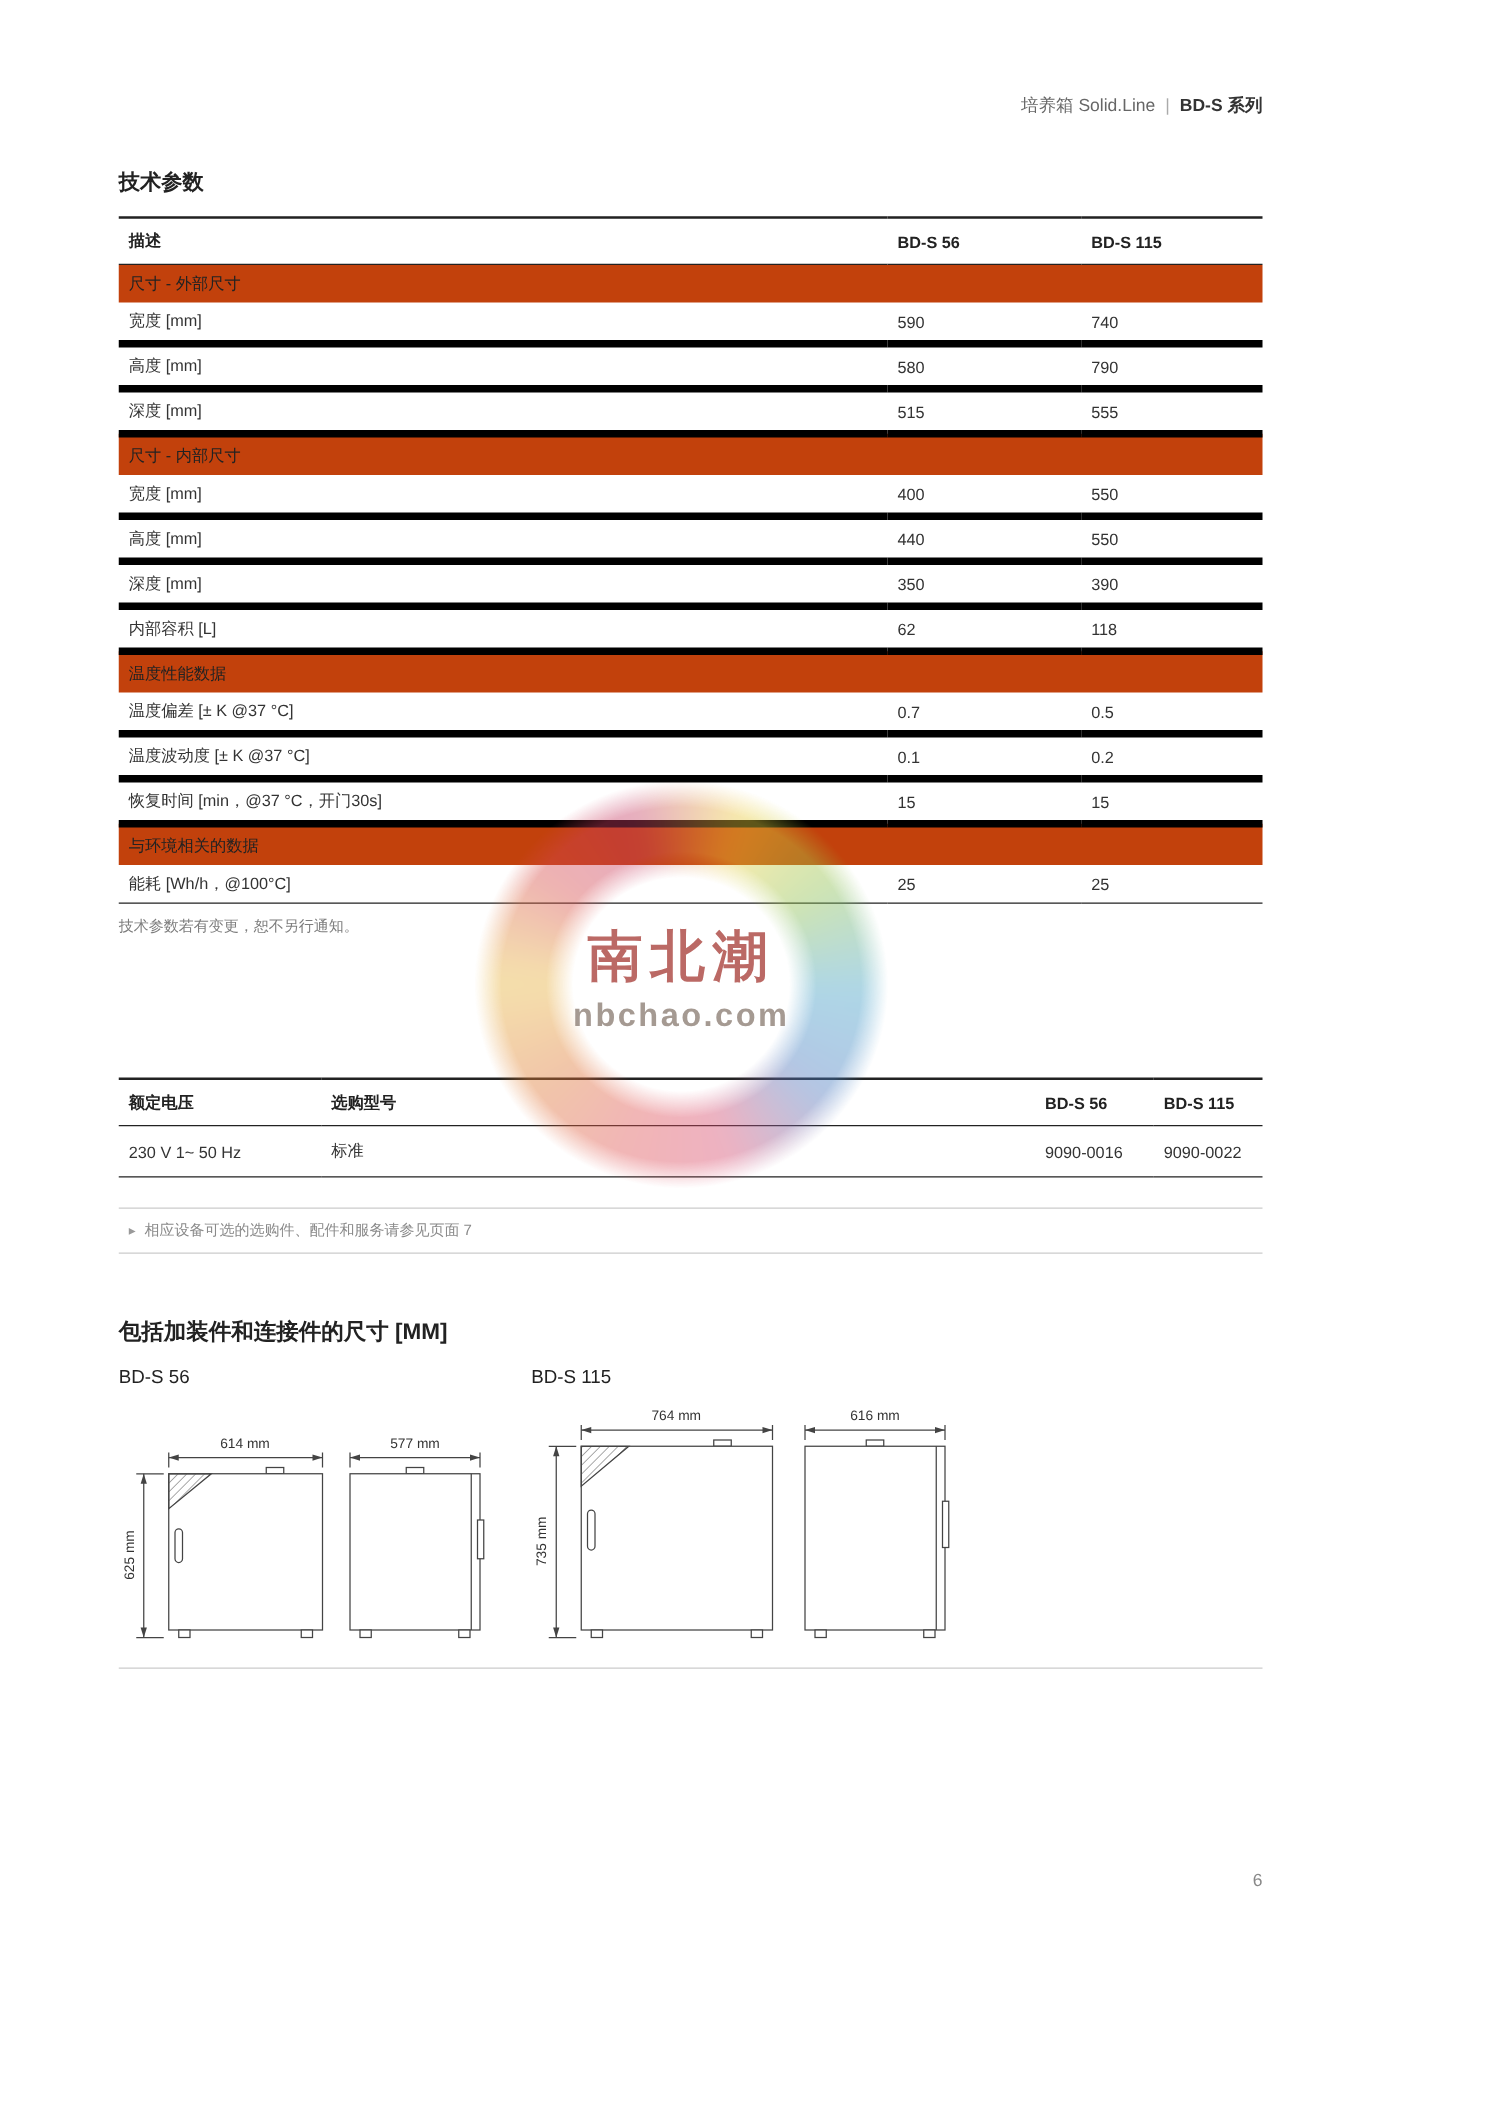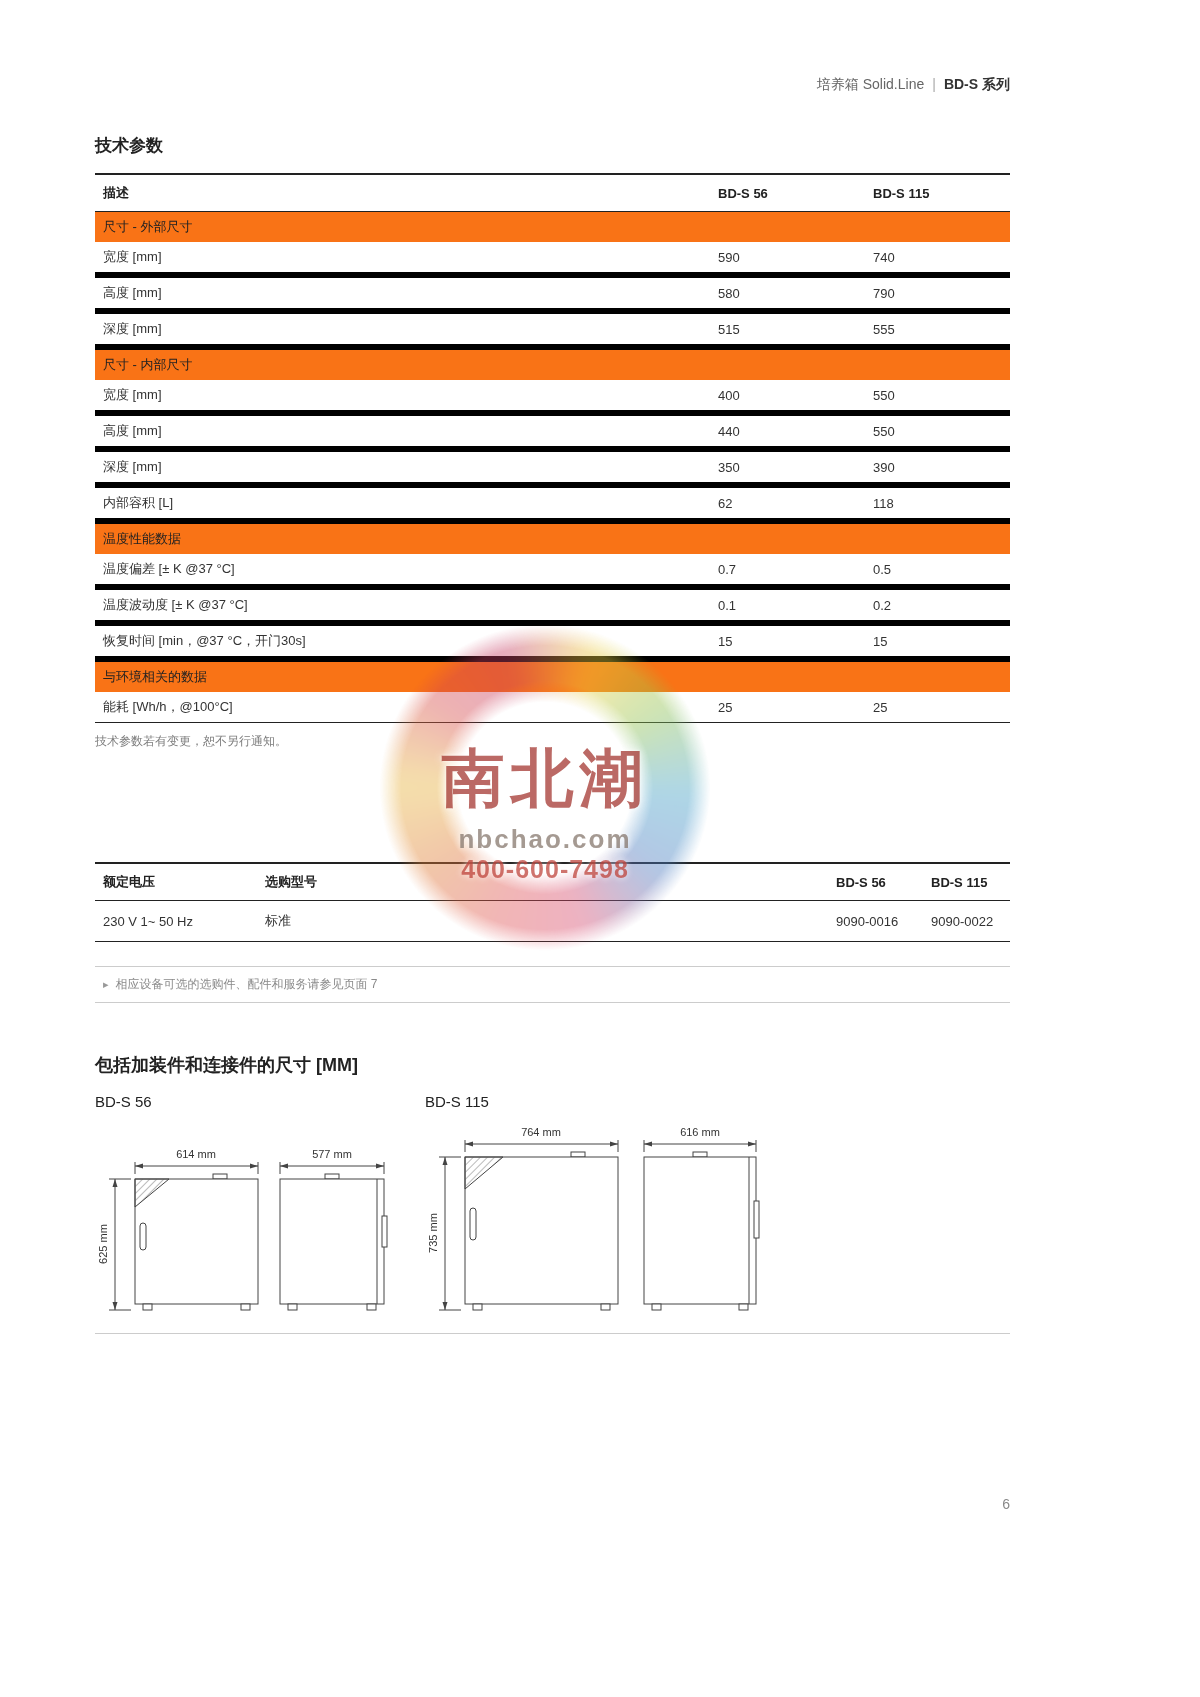--- a/index.html
+++ b/index.html
@@ -21,21 +21,21 @@
 
   
   .sec-title { font-size:17px; font-weight:bold; color:#222; margin:40px 0 16px 0; }
   .sec-title2 { font-size:18px; font-weight:bold; color:#222; margin:50px 0 0 0; }
 
   
   table { border-collapse:collapse; width:915px; font-size:13px; table-layout:fixed; }
   th { text-align:left; font-weight:bold; color:#222; padding:9px 8px;
        border-top:2px solid #222; border-bottom:1px solid #222; }
   td { padding:6px 8px; border-bottom:6px solid #000000; color:#333; }
-  tr.section-row td { background:#f97316; color:#222; border-bottom:none; }
+  tr.section-row td { background:#c2410c; color:#222; border-bottom:none; }
   .tech-table tbody tr:last-child td { border-bottom:1px solid #222; }
   .footnote { font-size:12px; color:#7d7d7d; margin-top:10px; }
 
   
   .order-table { margin-top:112px; }
   .order-table td { padding:11px 8px; border-bottom:1px solid #222; }
 
   .note-box { margin-top:24px; width:899px; border-top:1px solid #ccc; border-bottom:1px solid #ccc;
               padding:9px 8px; font-size:12px; color:#8a8a8a; }
   .note-box .arrow { color:#999; margin-right:7px; font-size:11px; }
@@ -54,38 +54,37 @@
   
   .watermark { position:absolute; left:350px; top:600px; width:390px; height:380px;
                z-index:5; pointer-events:none; }
   .wm-ring { position:absolute; left:15px; top:10px; width:360px; height:355px; border-radius:50%;
     background:conic-gradient(from 20deg,#f0d23c,#8cc04a,#3fa0c8,#4a78c0,#d8486e,#e05252,#e07a32,#e8b83a,#d84848,#c43a6a,#f0d23c);
     filter:blur(12px); opacity:.42;
     -webkit-mask:radial-gradient(closest-side, transparent 48%, #000 60%, #000 80%, transparent 92%);
     mask:radial-gradient(closest-side, transparent 48%, #000 60%, #000 80%, transparent 92%);
   }
   .wm-text { position:absolute; left:0; right:0; top:136px; text-align:center; }
-  .wm-title { font-family:"Liberation Serif","DejaVu Serif",serif; font-size:63px; font-weight:bold;
+  .wm-title { font-family:"Liberation Serif","DejaVu Serif",serif; font-size:44px; font-weight:bold;
               color:#a8403a; letter-spacing:6px; opacity:.78; text-shadow:0 0 8px #fff,0 0 3px #fff; }
   .wm-site  { font-size:26px; font-weight:bold; color:#8f8178; opacity:.8; letter-spacing:2px;
               margin-top:2px; text-shadow:0 0 6px #fff; }
   .wm-phone { font-size:25px; font-weight:bold; color:#c4524a; opacity:.8; letter-spacing:1px;
               text-shadow:0 0 6px #fff; }
 </style>
 </head>
 <body>
 
 <div class="page">
 
   <div class="watermark">
     <div class="wm-ring"></div>
     <div class="wm-text">
       <div class="wm-title">南北潮</div>
       <div class="wm-site">nbchao.com</div>
-      <div class="wm-phone">400-600-7498</div>
     </div>
   </div>
 
   <div class="content">
 
     <div class="doc-header">
       <span>培养箱 Solid.Line</span><span class="sep">|</span><span class="series">BD-S 系列</span>
     </div>
 
     <div class="sec-title">技术参数</div>

